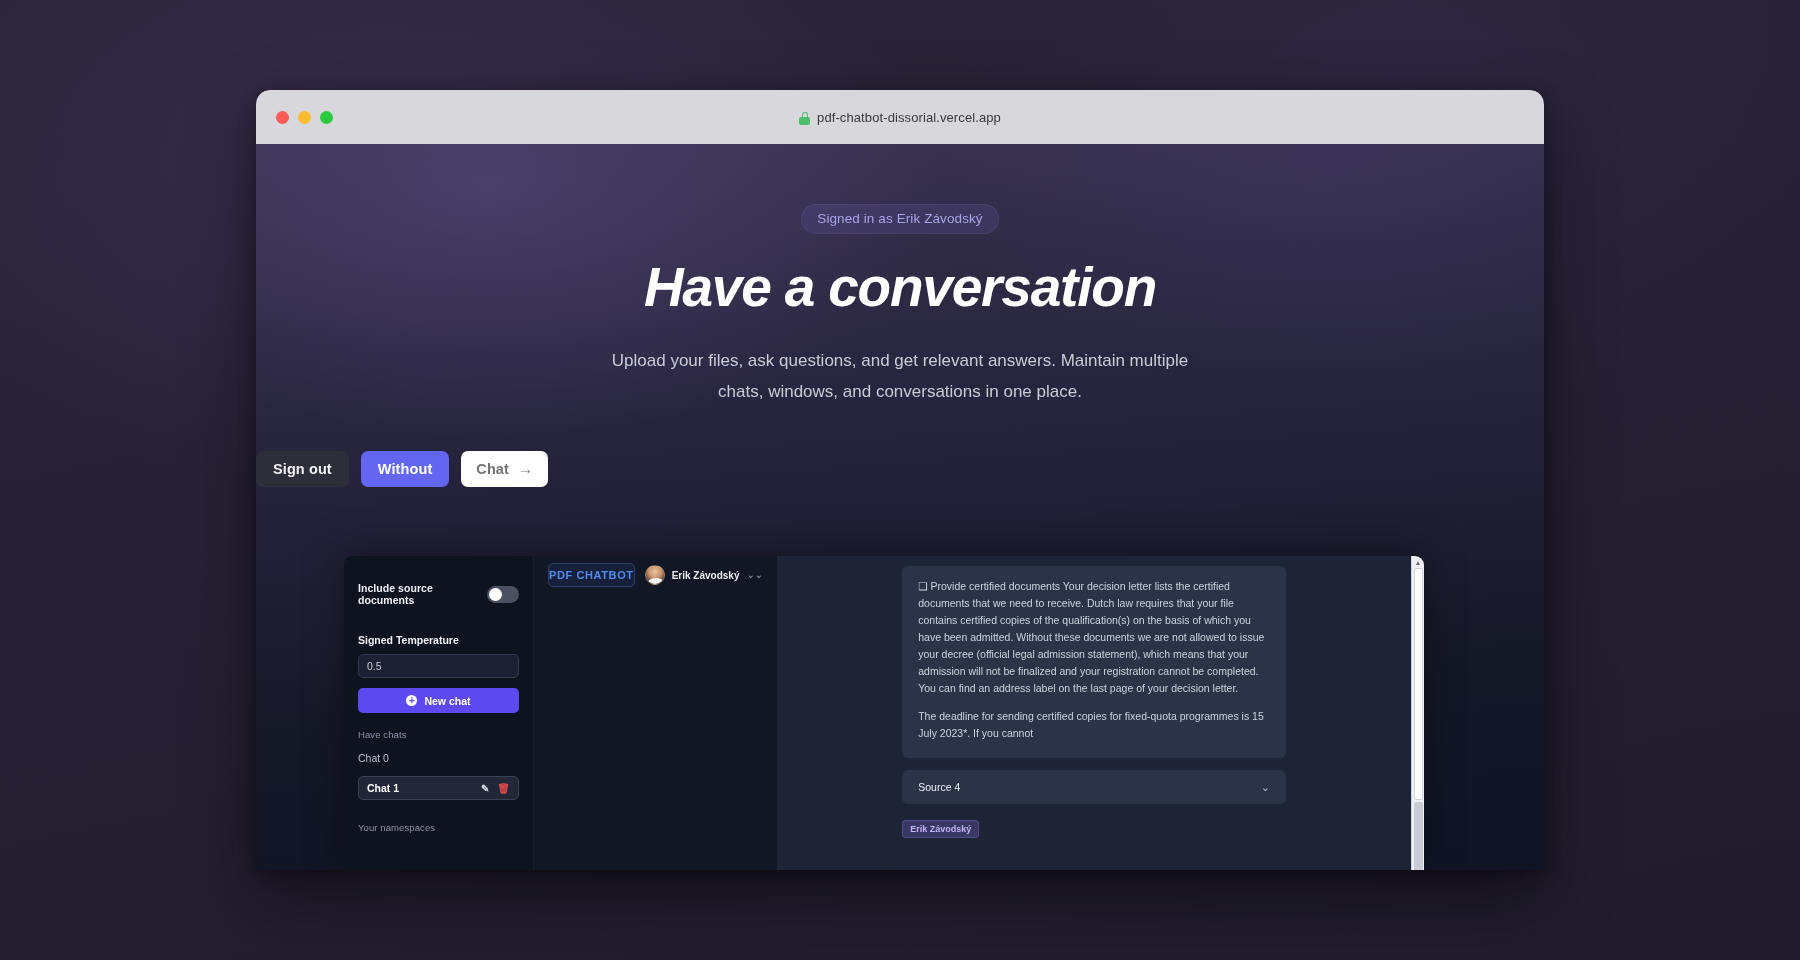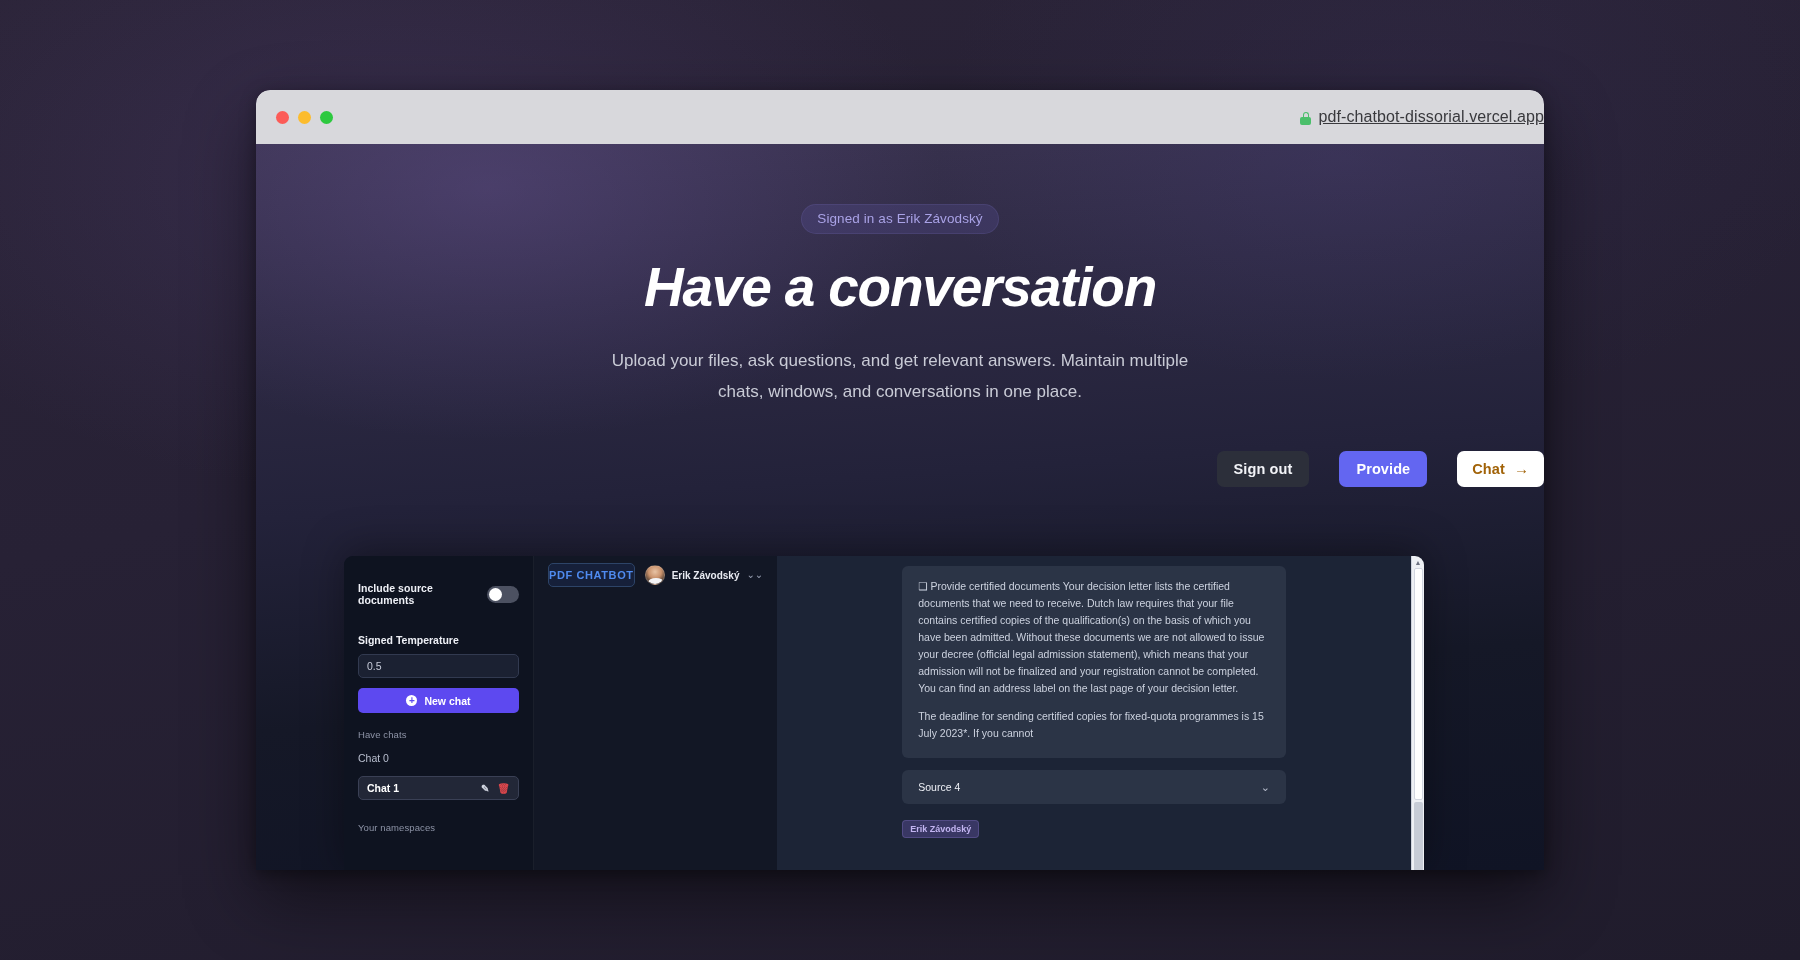--- a/index.html
+++ b/index.html
@@ -53,26 +53,25 @@
   }
   .tl { width: 13px; height: 13px; border-radius: 50%; display: block; }
   .tl.red    { background: #fc5b57; }
   .tl.yellow { background: #fcbc2e; }
   .tl.green  { background: #2dc93f; }
 
   #url-area {
     flex: 1;
     display: flex;
     align-items: center;
-    justify-content: flex-end;
+    justify-content: center;
     gap: 7px;
-    font-size: 16px;
+    font-size: 13px;
     color: #39393d;
     letter-spacing: 0.1px;
-    text-decoration: underline;
   }
   .lock-glyph {
     display: inline-block;
     width: 11px; height: 13px;
     position: relative;
     top: 1px;
   }
   .lock-glyph .body {
     position: absolute; bottom: 0; left: 0;
     width: 11px; height: 8px; border-radius: 2px; background: #4bbf6b;
@@ -127,42 +126,42 @@
     font-size: 17px;
     line-height: 1.78;
     color: #c9cbd6;
     font-weight: 400;
   }
 
   
   #cta-row {
     margin-top: 44px;
     display: flex;
-    justify-content: flex-end;
-    align-items: center;
-    gap: 30px;
+    justify-content: flex-start;
+    align-items: center;
+    gap: 12px;
   }
   .btn {
     border: none;
     font-family: "Liberation Sans", sans-serif;
     font-size: 14.5px;
     font-weight: 700;
     border-radius: 7px;
     cursor: pointer;
     height: 36px;
     padding: 0 17px;
     display: inline-flex;
     align-items: center;
     justify-content: center;
     letter-spacing: 0.1px;
   }
   #btn-signout { background: #2c2f3a; color: #f2f3f7; }
   #btn-settings { background: #6366f1; color: #ffffff; }
   #btn-chat {
-    background: #ffffff; color: #a16207;
+    background: #ffffff; color: #737373;
     gap: 9px; padding: 8px 15px;
   }
   #btn-chat .arrow-icon { font-size: 15px; line-height: 1; position: relative; top: -0.5px; }
 
   
   #app-preview {
     position: absolute;
     left: 88px;
     top: 412px;
     width: 1080px;
@@ -448,21 +447,21 @@
         <div id="signed-in-badge">Signed in as Erik Závodský</div>
 
         <h1 id="hero-title">
           <span class="line">Have a conversation</span>
         </h1>
 
         <p id="hero-subtitle">Upload your files, ask questions, and get relevant answers. Maintain multiple chats, windows, and conversations in one place.</p>
 
         <div id="cta-row">
           <button class="btn" id="btn-signout">Sign out</button>
-          <button class="btn" id="btn-settings">Provide</button>
+          <button class="btn" id="btn-settings">Without</button>
           <button class="btn" id="btn-chat">
             <span>Chat</span>
             <span class="arrow-icon">→</span>
           </button>
         </div>
       </div>
 
       <div id="app-preview">
 
         <div id="preview-sidebar">

